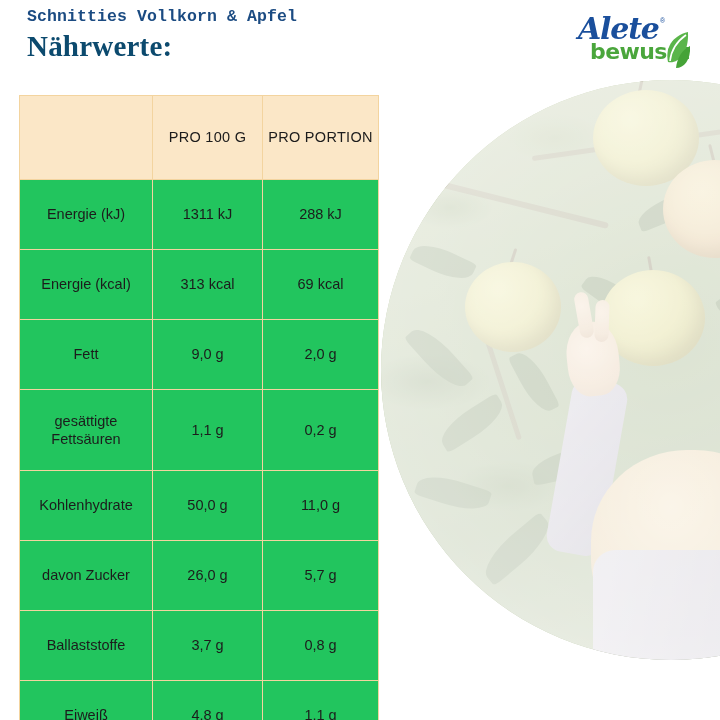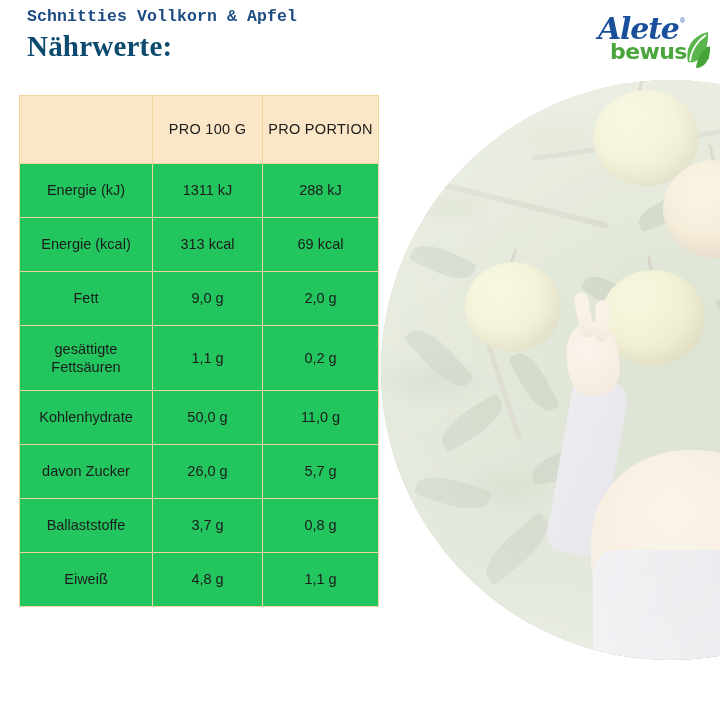--- a/index.html
+++ b/index.html
@@ -41,21 +41,21 @@
     font-weight: bold;
     font-size: 29px;
     color: #0c4a6e;
     letter-spacing: 0.2px;
     white-space: nowrap;
   }
 
   
   #brand-logo {
     position: absolute;
-    right: 6px;
+    right: 26px;
     top: 14px;
     width: 118px;
     height: 62px;
   }
   #brand-logo .logo-alete {
     position: absolute;
     left: 2px;
     top: 0px;
     font-family: "DejaVu Serif", serif;
     font-style: italic;
@@ -211,21 +211,21 @@
   #nutrition-table col.c-v1 { width: 110px; }
   #nutrition-table col.c-v2 { width: 116px; }
 
   #nutrition-table th,
   #nutrition-table td {
     border: 1px solid #f3d49f;
     text-align: center;
     vertical-align: middle;
     font-family: "Liberation Sans", sans-serif;
     color: #1c1c1c;
-    padding: 0 4px;
+    padding: 8px 4px;
   }
   #nutrition-table thead th {
     background: #fbe7c7;
     height: 67px;
     font-weight: normal;
     font-size: 14.5px;
     line-height: 1.25;
     letter-spacing: 0.3px;
   }
   #nutrition-table thead th.corner {

